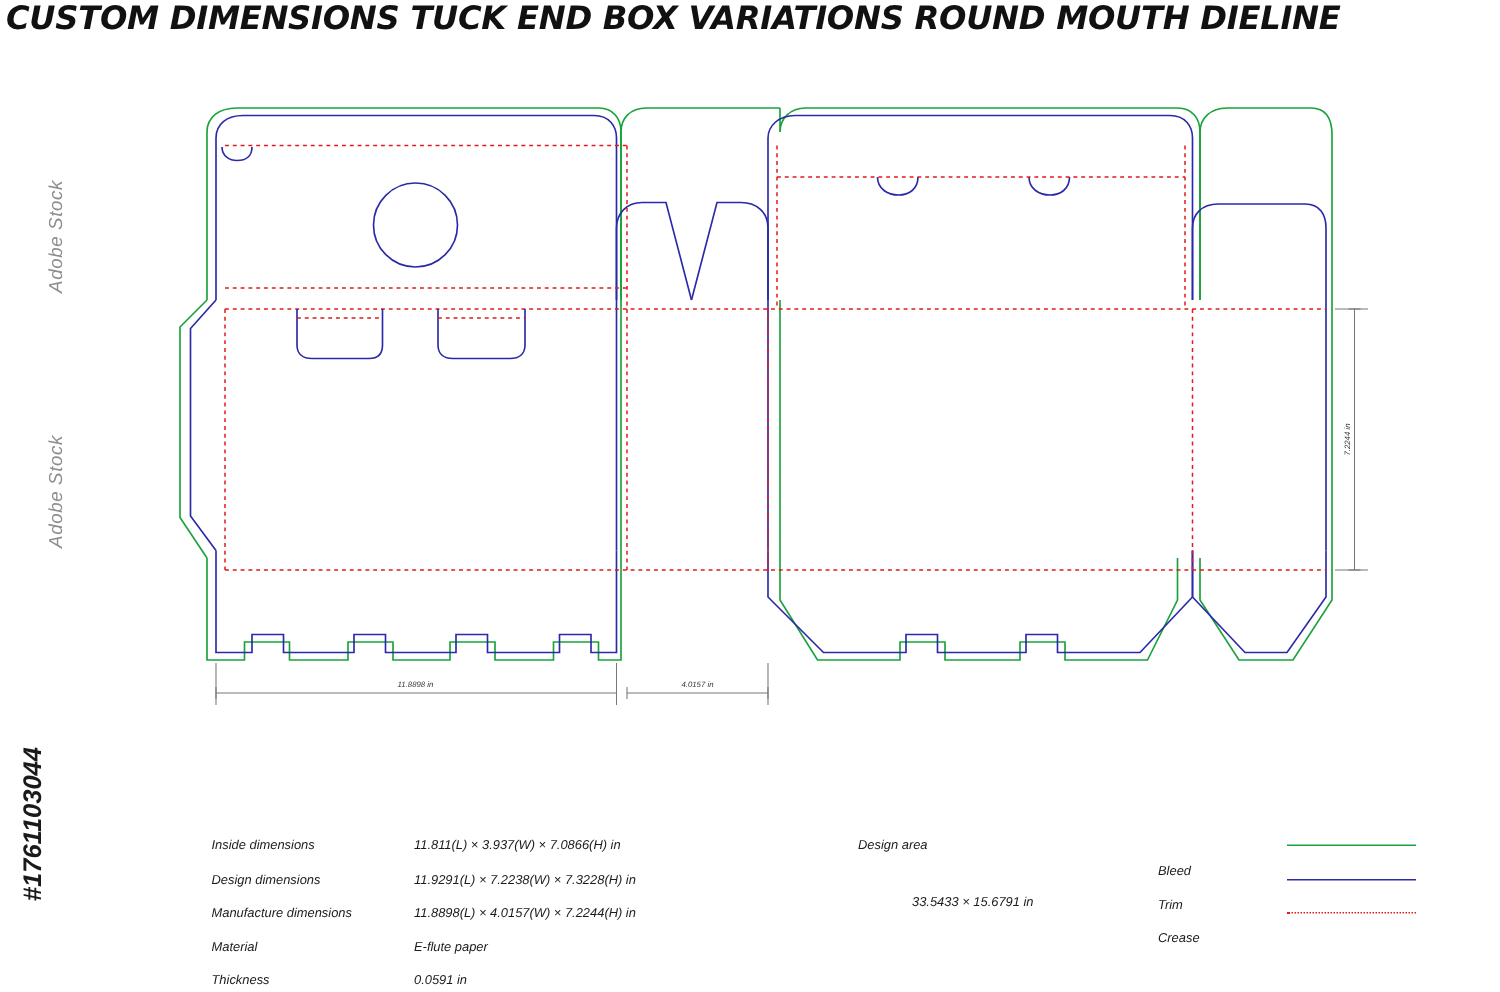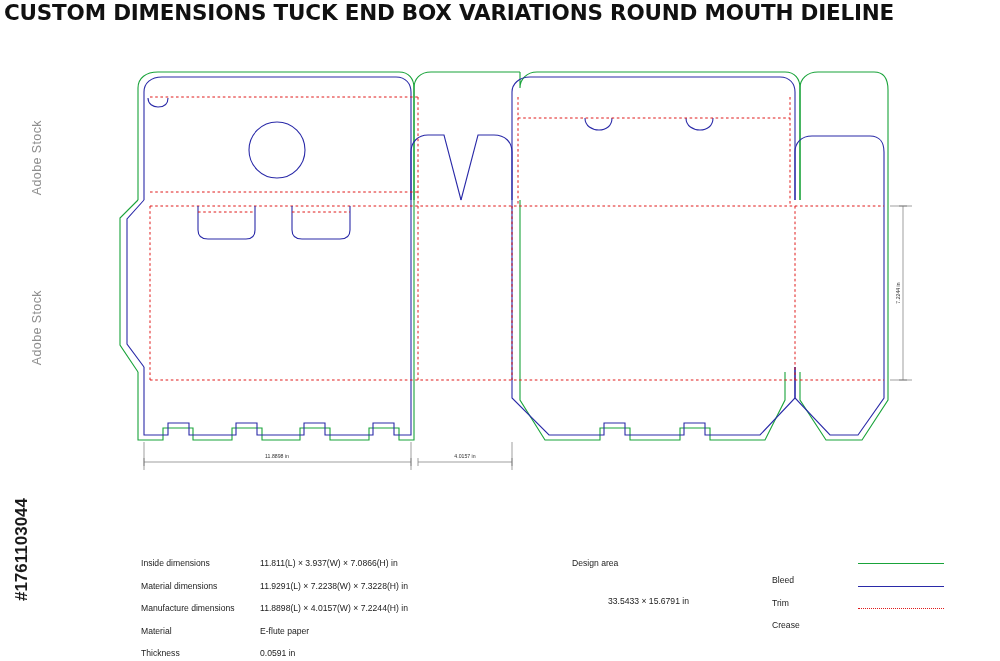--- a/index.html
+++ b/index.html
@@ -10,20 +10,21 @@
     background: #ffffff;
     font-family: "Liberation Sans", sans-serif;
     overflow: hidden;
     position: relative;
   }
   #page {
     position: relative;
     width: 1000px;
     height: 576px;
     background: #fff;
+    font-style: italic;
   }
   
   .title {
     position: absolute;
     left: 4px;
     top: 0px;
     width: 1000px;
     font-size: 21.5px;
     font-weight: bold;
     letter-spacing: -0.2px;
@@ -62,21 +63,21 @@
   
   .specs {
     position: absolute;
     left: 124px;
     top: 558px;
     font-size: 8.6px;
     color: #1b1b1b;
   }
   .spec-row { height: 22.6px; position: relative; }
   .spec-label { position: absolute; left: 17px; top: 0; white-space: nowrap; }
-  .spec-value { position: absolute; left: 136px; top: 0; white-space: nowrap; }
+  .spec-value { position: absolute; left: 152px; top: 0; white-space: nowrap; }
 
   .designarea {
     position: absolute;
     left: 528px;
     top: 558px;
     font-size: 8.6px;
     color: #1b1b1b;
   }
   .designarea .da-label { position: absolute; left: 0; top: 0; white-space: nowrap; padding-left: 44px; }
   .designarea .da-value { position: absolute; left: 80px; top: 0; white-space: nowrap; margin-top: 38px; }
@@ -213,21 +214,21 @@
     <text class="dim-text" x="465" y="458" text-anchor="middle">4.0157 in</text>
     <text class="dim-text" x="900" y="293" text-anchor="middle" transform="rotate(-90 900 293)">7.2244 in</text>
   </svg>
 
   <div class="specs">
     <div class="spec-row">
       <span class="spec-label">Inside dimensions</span>
       <span class="spec-value">11.811(L) × 3.937(W) × 7.0866(H) in</span>
     </div>
     <div class="spec-row">
-      <span class="spec-label">Material dimensions</span>
+      <span class="spec-label">Design dimensions</span>
       <span class="spec-value">11.9291(L) × 7.2238(W) × 7.3228(H) in</span>
     </div>
     <div class="spec-row">
       <span class="spec-label">Manufacture dimensions</span>
       <span class="spec-value">11.8898(L) × 4.0157(W) × 7.2244(H) in</span>
     </div>
     <div class="spec-row">
       <span class="spec-label">Material</span>
       <span class="spec-value">E-flute paper</span>
     </div>

